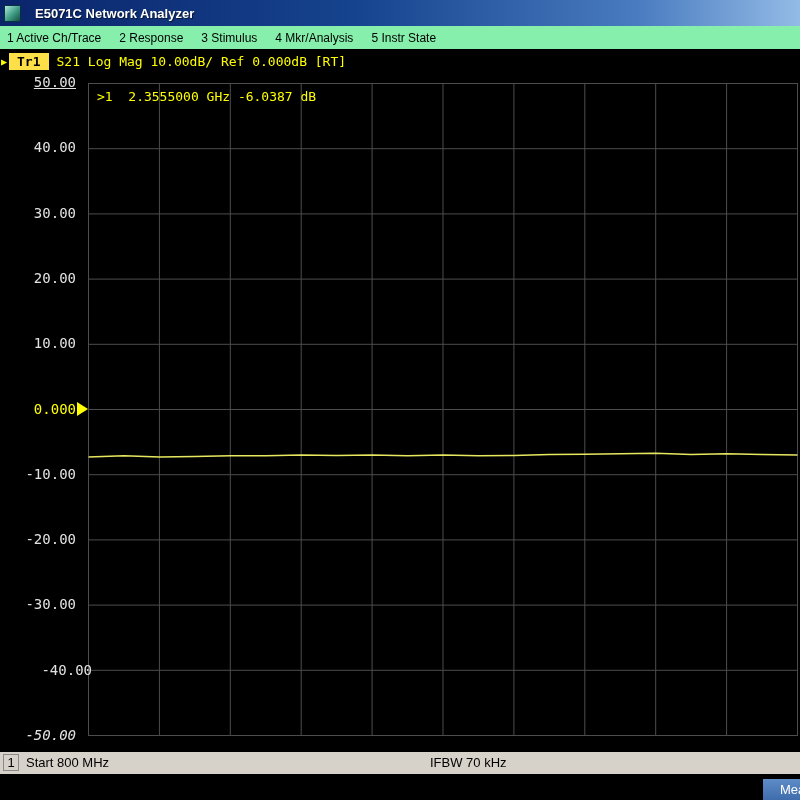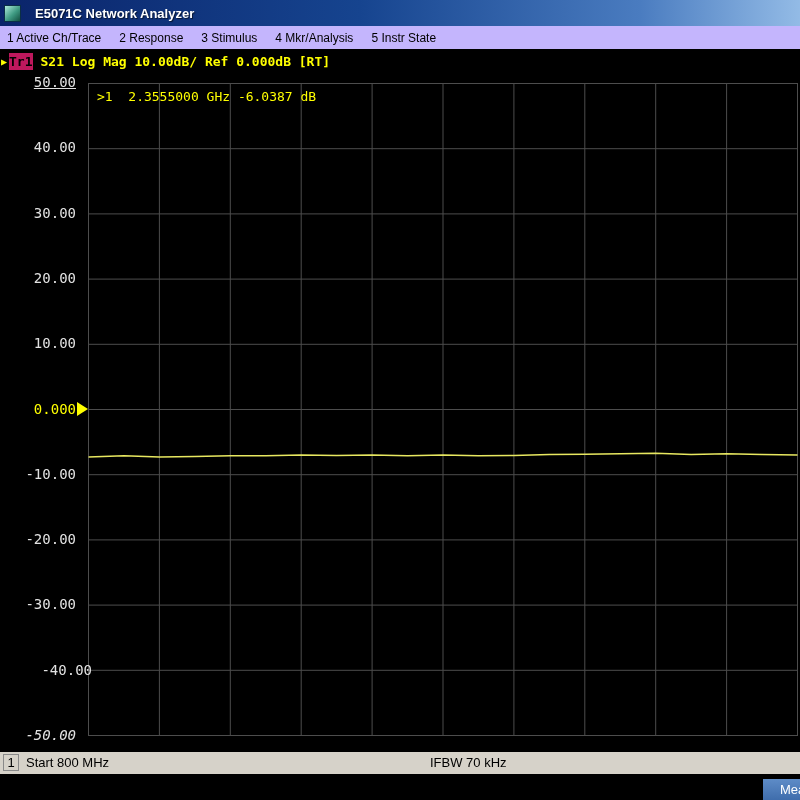--- a/index.html
+++ b/index.html
@@ -10,30 +10,30 @@
   .titlebar{position:absolute;left:0;top:0;width:100%;height:26px;box-sizing:border-box;
             background:linear-gradient(90deg,#0a246a 0%,#16448f 45%,#4a7cc0 80%,#93bbe6 100%);
             display:flex;align-items:center;gap:6px;padding-left:4px;}
   .app-icon{width:15px;height:15px;flex:0 0 15px;
             background:linear-gradient(135deg,#aeeadb 0%,#3e9a82 55%,#134f3f 100%);
             border:1px solid #0b2f46;}
   .title-text{color:#fff;font:bold 13px "Liberation Sans",sans-serif;text-shadow:1px 1px 1px rgba(0,0,0,.6);padding-left:8px;}
 
   
   .menubar{position:absolute;left:0;top:26px;width:100%;height:23px;box-sizing:border-box;
-           background:#c4b5fd;display:flex;align-items:center;gap:18px;padding-left:7px;
+           background:#86efac;display:flex;align-items:center;gap:18px;padding-left:7px;
            font:12px "Liberation Sans",sans-serif;color:#000;}
   .menu-item{white-space:nowrap;cursor:default;}
 
   
   .trace-status{position:absolute;left:0;top:49px;width:100%;height:25px;background:#000;
                 display:flex;align-items:center;font:13px "DejaVu Sans Mono",monospace;}
   .tr-arrow{color:#ffff00;font-size:10px;margin-left:1px;}
-  .tr-badge{background:#be185d;color:#000;padding:1px 0;margin-left:2px;font-weight:bold;}
-  .tr-text{color:#ffff00;margin-left:8px;white-space:pre;font-weight:bold;}
+  .tr-badge{background:#fde047;color:#000;padding:1px 8px;margin-left:2px;font-weight:bold;}
+  .tr-text{color:#ffff00;margin-left:8px;white-space:pre;}
 
   
   .plot{position:absolute;left:88px;top:83px;width:710px;height:653px;text-decoration:underline;}
   .plot svg{position:absolute;left:0;top:0;}
   .marker-readout{position:absolute;left:9px;top:6px;color:#ffff00;
                   font:13px "DejaVu Sans Mono",monospace;white-space:pre;}
   .ylabel{position:absolute;width:70px;text-align:right;color:#e2e2e2;
           font:14px "DejaVu Sans Mono",monospace;}
   .ref-marker{position:absolute;left:77px;top:402px;width:0;height:0;
               border-left:11px solid #ffff00;border-top:7px solid transparent;

